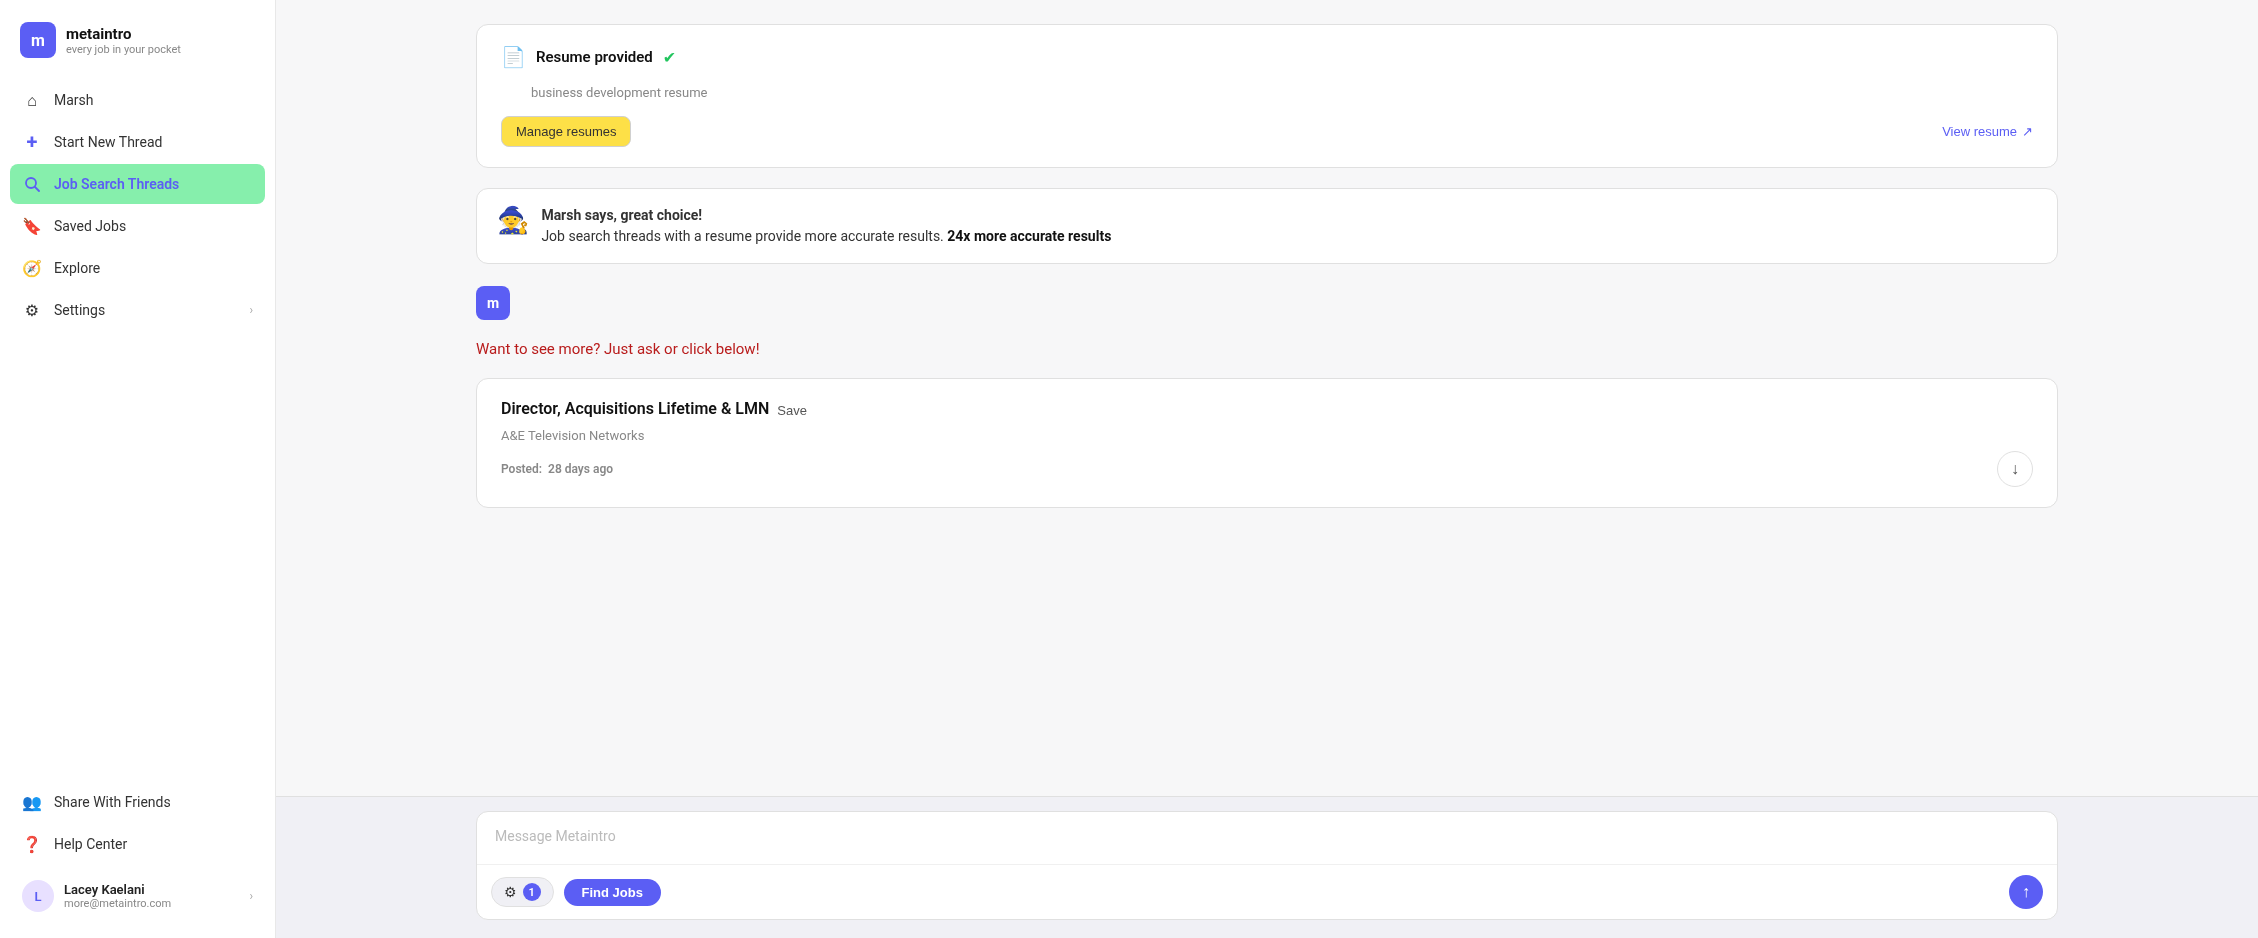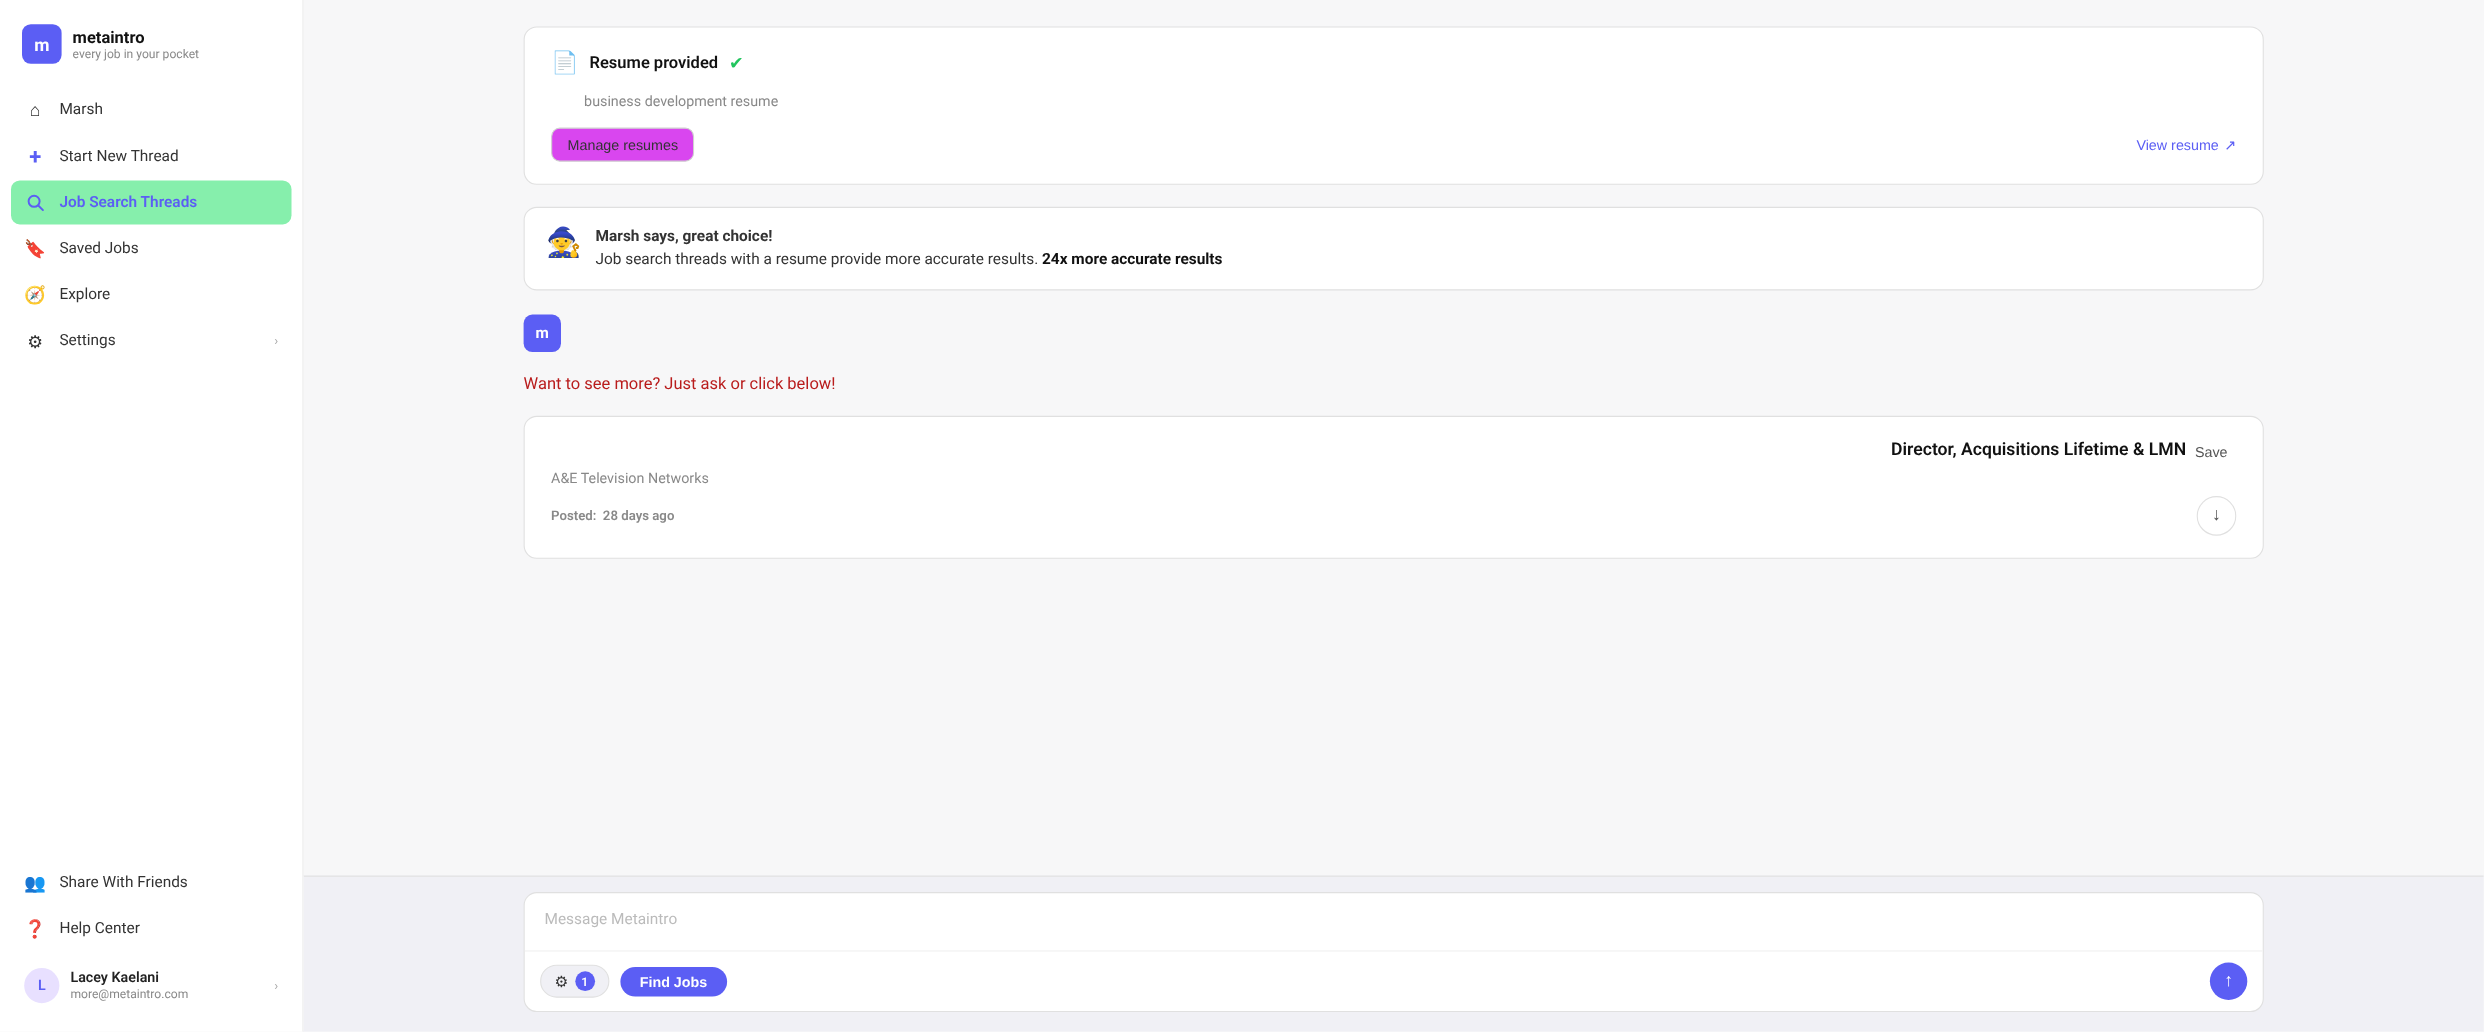--- a/index.html
+++ b/index.html
@@ -216,21 +216,21 @@
       margin-left: 30px;
     }
 
     .resume-actions {
       display: flex;
       align-items: center;
       justify-content: space-between;
     }
 
     .btn-manage {
-      background: #d946ef;
+      background: #fde047;
       border: 1px solid #d0d0d0;
       border-radius: 8px;
       padding: 7px 14px;
       font-size: 13px;
       color: #333;
       cursor: pointer;
     }
 
     .btn-view-resume {
       display: flex;
@@ -316,21 +316,21 @@
     .job-card {
       background: #fff;
       border: 1px solid #e0e0e0;
       border-radius: 12px;
       padding: 20px 24px;
     }
 
     .job-card-header {
       display: flex;
       align-items: flex-start;
-      justify-content: flex-end;
+      justify-content: flex-start;
       margin-bottom: 6px;
     }
 
     .job-title {
       font-size: 16px;
       font-weight: 600;
       color: #111;
     }
 
     .job-save-btn {

